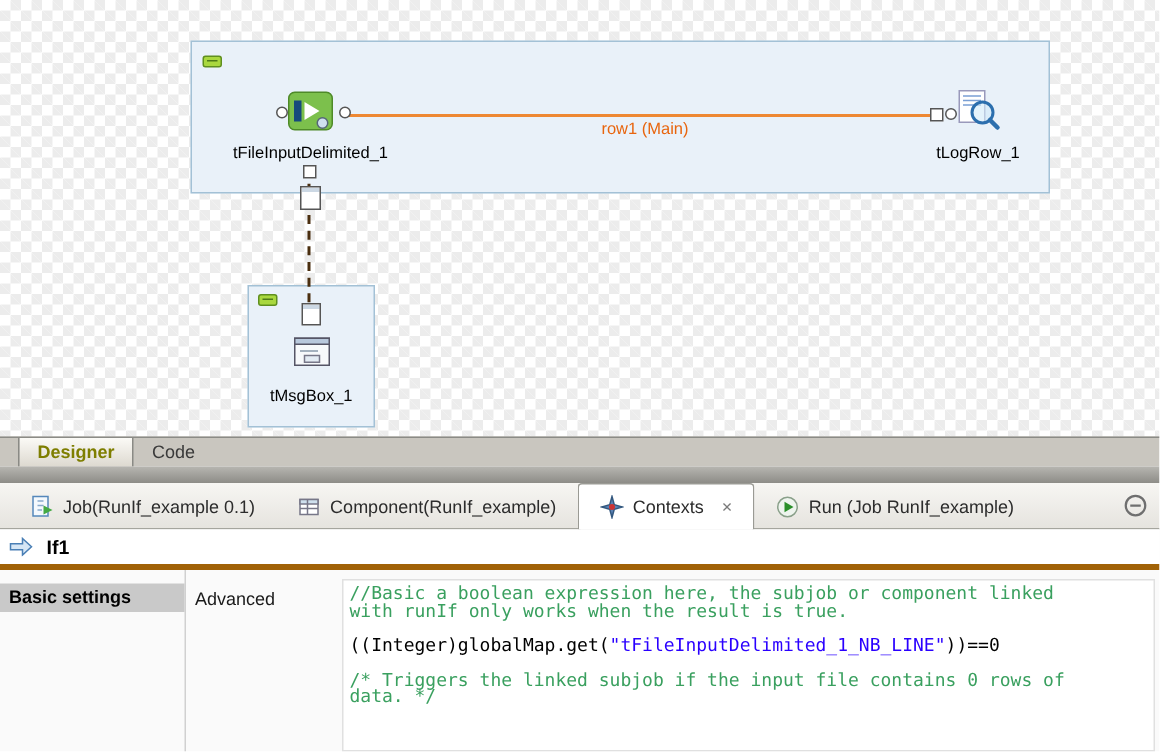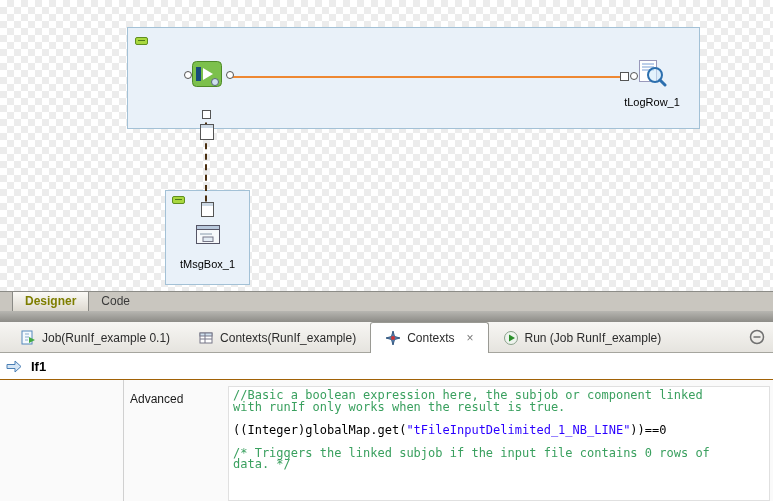--- a/index.html
+++ b/index.html
@@ -36,21 +36,21 @@
   .view-tabbar{position:absolute;left:0;top:322px;width:773px;height:31px;background:linear-gradient(#f7f6f3,#e5e3de);}
   .view-tabbar::after{content:"";position:absolute;left:0;right:0;bottom:0;height:1px;background:#a5a59e;}
   .view-tabs{display:flex;height:100%;padding-left:6px;align-items:stretch;}
   .view-tab{display:flex;align-items:center;gap:6px;padding:0 14px;font-size:12px;color:#2c2c2c;white-space:nowrap;}
   .view-tab.active{position:relative;z-index:2;background:#fff;border:1px solid #9a9a94;border-bottom:none;border-radius:3px 3px 0 0;box-sizing:border-box;}
   .close{color:#7a7a7a;font-size:12px;margin-left:6px;line-height:1;}
   .min-btn{position:absolute;right:8px;top:7px;width:16px;height:16px;line-height:0;}
 
   
   .panel{position:absolute;left:0;top:353px;width:773px;height:148px;background:#fafafa;}
-  .panel-header{height:27px;background:#fff;border-bottom:1px solid #a16207;display:flex;align-items:center;padding-left:6px;box-sizing:border-box;}
+  .panel-header{height:27px;background:#fff;border-bottom:4px solid #a16207;display:flex;align-items:center;padding-left:6px;box-sizing:border-box;}
   .panel-title{font-weight:bold;font-size:13px;color:#000;margin-left:9px;}
   .settings{position:absolute;left:0;top:27px;right:0;bottom:0;}
   .nav{position:absolute;left:0;top:0;bottom:0;width:124px;border-right:1px solid #d0d0d0;padding-top:9px;box-sizing:border-box;}
   .nav-item{height:19px;line-height:19px;padding-left:6px;font-size:12px;color:#000;}
   .nav-item.selected{background:#c9c9c9;font-weight:bold;}
   .cond-label{position:absolute;left:130px;top:12px;font-size:12px;color:#1a1a1a;}
   .code-area{position:absolute;left:228px;top:6px;right:3px;bottom:0;background:#fff;border:1px solid #e0e0e0;padding:3px 4px;box-sizing:border-box;
     font-family:"DejaVu Sans Mono","Liberation Mono",monospace;font-size:12px;line-height:11.5px;color:#000;overflow:hidden;}
   .code-line{min-height:11.5px;white-space:pre;}
   .comment{color:var(--comment-green,#3aa05f);}
@@ -101,23 +101,25 @@
     </div>
     <div class="comp" style="left:194px;top:221px;">
       <svg width="28" height="28">
         <rect x="2.5" y="4.5" width="23" height="18" fill="#f7f9fb" stroke="#555566"></rect>
         <rect x="2.5" y="4.5" width="23" height="4" fill="#b8c8dc" stroke="#555566"></rect>
         <line x1="6" y1="13" x2="18" y2="13" stroke="#8899aa"></line>
         <rect x="9" y="16" width="10" height="4.5" fill="#e4ecf4" stroke="#777788"></rect>
       </svg>
     </div>
 
+    <div class="comp-label" style="left:137px;top:96px;width:140px;">tFileInputDelimited_1</div>
     <div class="comp-label" style="left:597px;top:96px;width:110px;">tLogRow_1</div>
     <div class="comp-label" style="left:165px;top:258px;width:85px;">tMsgBox_1</div>
 
+    <div class="conn-label">row1 (Main)</div>
   </div>
 
   <div class="editor-tabs">
     <div class="editor-tab active">Designer</div>
     <div class="editor-tab">Code</div>
   </div>
 
   <div class="sash"></div>
 
   <div class="view-tabbar">
@@ -130,21 +132,21 @@
         </svg>
         <span>Job(RunIf_example 0.1)</span>
       </div>
       <div class="view-tab">
         <svg width="16" height="16">
           <rect x="2" y="3" width="12" height="10" fill="#ffffff" stroke="#777788"></rect>
           <rect x="2" y="3" width="12" height="3" fill="#cfe0ee" stroke="#777788"></rect>
           <line x1="7" y1="3" x2="7" y2="13" stroke="#777788"></line>
           <line x1="2" y1="9" x2="14" y2="9" stroke="#777788"></line>
         </svg>
-        <span>Contexts(RunIf_example)</span>
+        <span>Component(RunIf_example)</span>
       </div>
       <div class="view-tab active">
         <svg width="16" height="16">
           <path d="M8 1 L9.5 6.5 L15 8 L9.5 9.5 L8 15 L6.5 9.5 L1 8 L6.5 6.5 Z" fill="#5b84b8" stroke="#33587f"></path>
           <circle cx="8" cy="8" r="2" fill="#cc3333"></circle>
         </svg>
         <span>Contexts</span>
         <span class="close">×</span>
       </div>
       <div class="view-tab">
@@ -165,20 +167,21 @@
 
   <div class="panel">
     <div class="panel-header">
       <svg width="16" height="13">
         <path d="M1 4.5 h8 v-3.5 l6 5.5 -6 5.5 v-3.5 h-8 z" fill="#d6e6f5" stroke="#4a7fb5"></path>
       </svg>
       <span class="panel-title">If1</span>
     </div>
     <div class="settings">
       <div class="nav">
+        <div class="nav-item selected">Basic settings</div>
       </div>
       <div class="cond-label">Advanced</div>
       <div class="code-area">
         <div class="code-line comment">//Basic a boolean expression here, the subjob or component linked</div>
         <div class="code-line comment">with runIf only works when the result is true.</div>
         <div class="code-line"></div>
         <div class="code-line"><span>((Integer)globalMap.get(</span><span class="str">"tFileInputDelimited_1_NB_LINE"</span><span>))==0</span></div>
         <div class="code-line"></div>
         <div class="code-line comment">/* Triggers the linked subjob if the input file contains 0 rows of</div>
         <div class="code-line comment">data. */</div>

